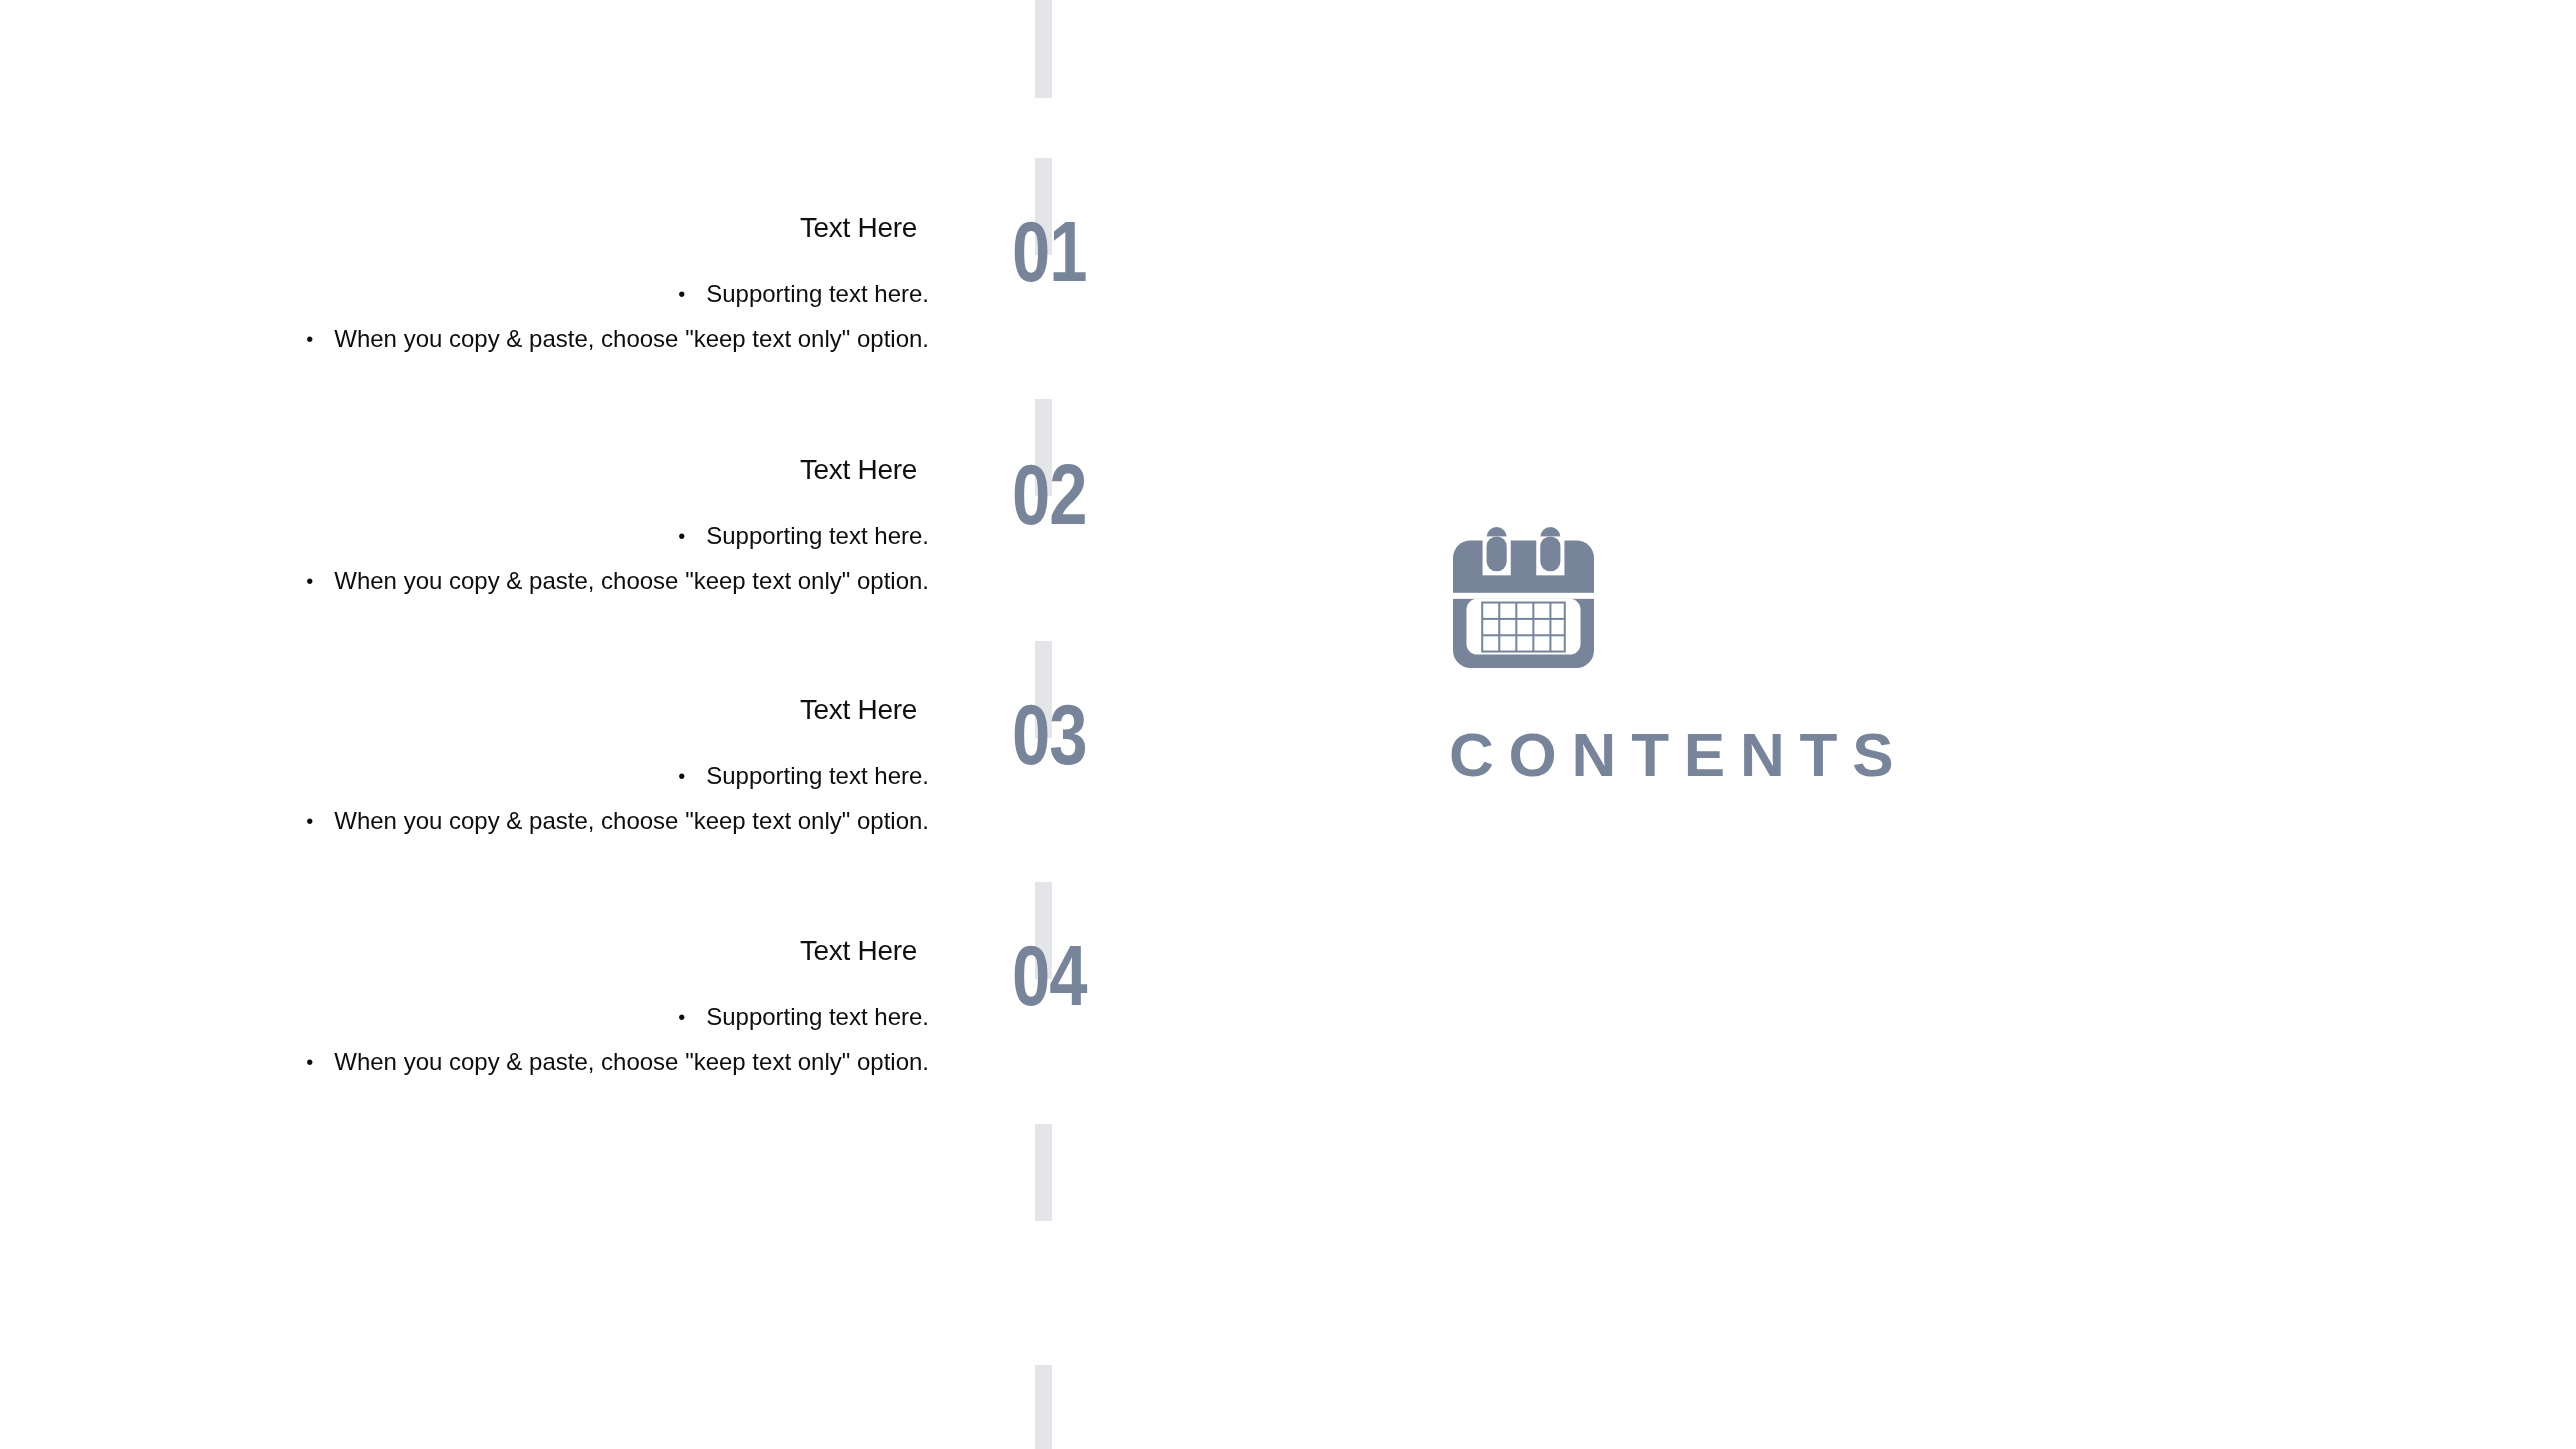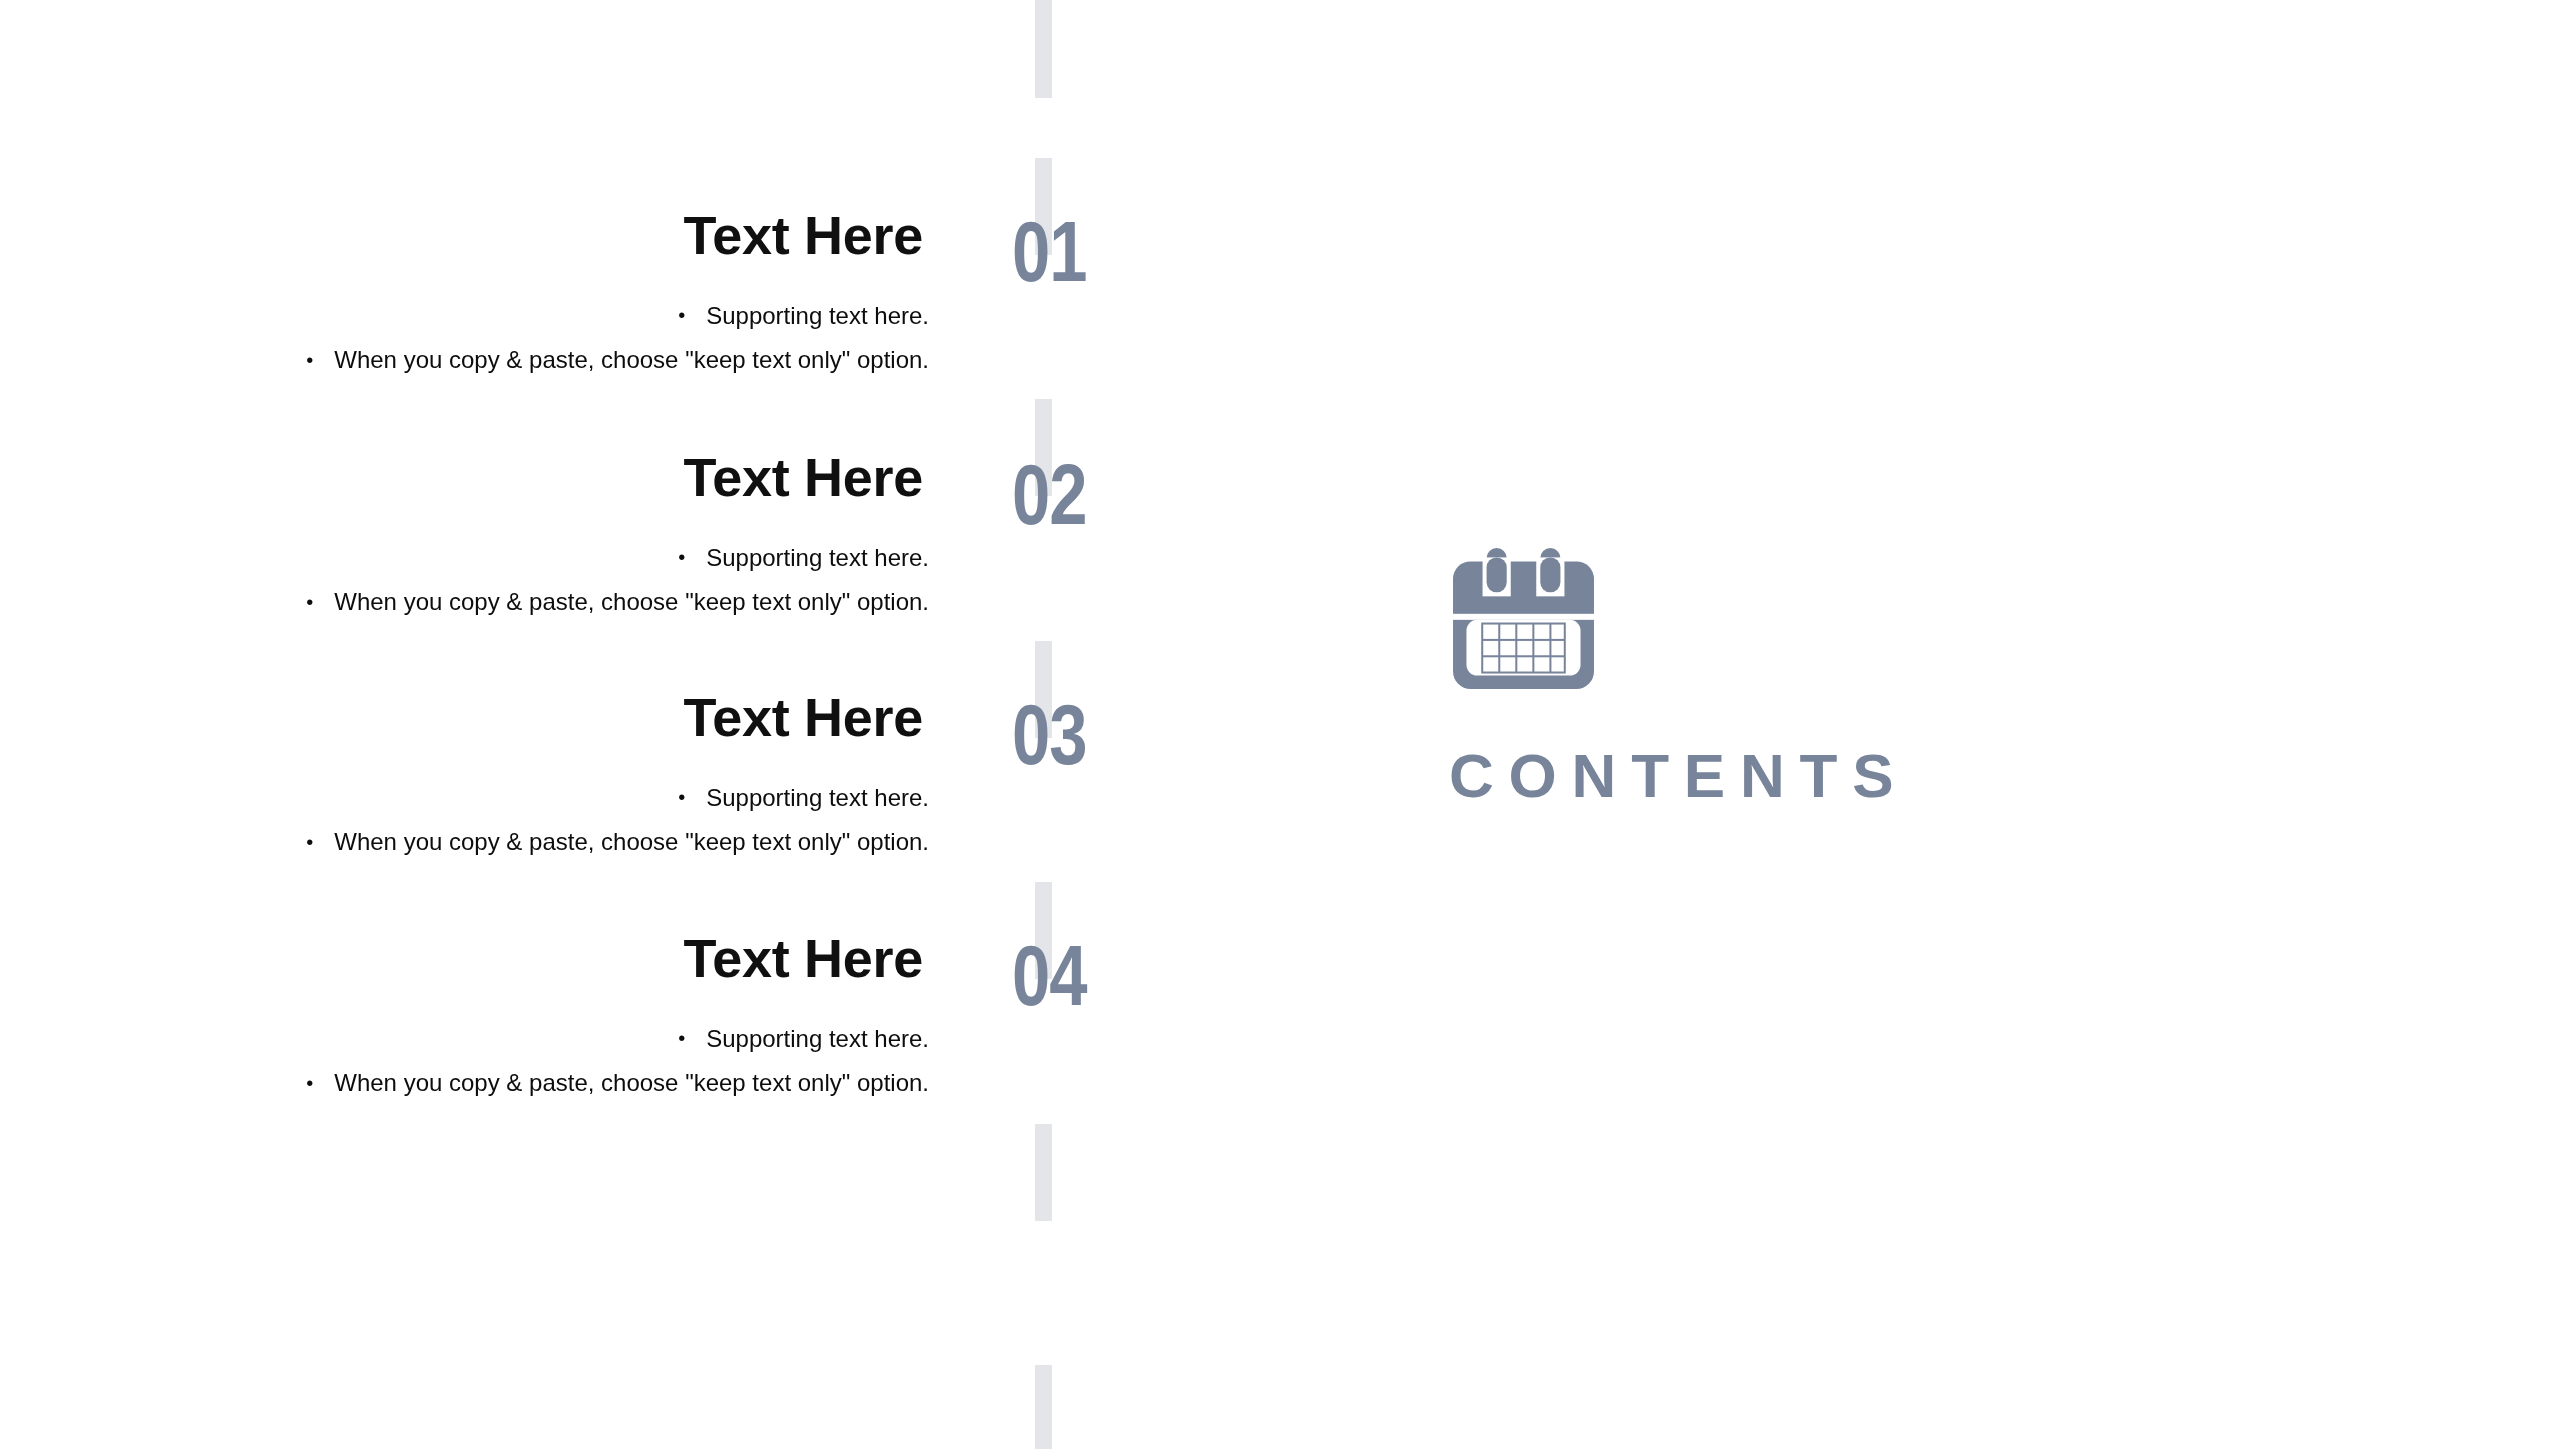--- a/index.html
+++ b/index.html
@@ -41,26 +41,26 @@
   }
 
   
   .block {
     position: absolute;
     left: 134px;
     width: 795px;
     text-align: right;
   }
   .block-title {
-    font-size: 54px;
-    font-weight: 700;
+    font-size: 28px;
+    font-weight: 400;
     color: #101010;
     line-height: 1.05;
     letter-spacing: -0.3px;
-    margin: 6px;
+    margin: 12px;
   }
   .bullet-line {
     display: block;
     font-size: 24px;
     color: #0d0d0d;
     line-height: 1.2;
     white-space: nowrap;
   }
   .bullet-line .dot {
     display: inline-block;
@@ -69,21 +69,21 @@
     font-size: 20px;
     vertical-align: 1.3px;
   }
   .b1 { margin-top: 38px; }
   .b2 { margin-top: 16px; }
 
   
   #right-panel {
     position: absolute;
     left: 1449px;
-    top: 544px;
+    top: 523px;
     width: 470px;
   }
   .cal-icon {
     display: block;
     width: 149px;
     height: 149px;
   }
   .contents-title {
     margin: 0;
     padding-top: 52px;

